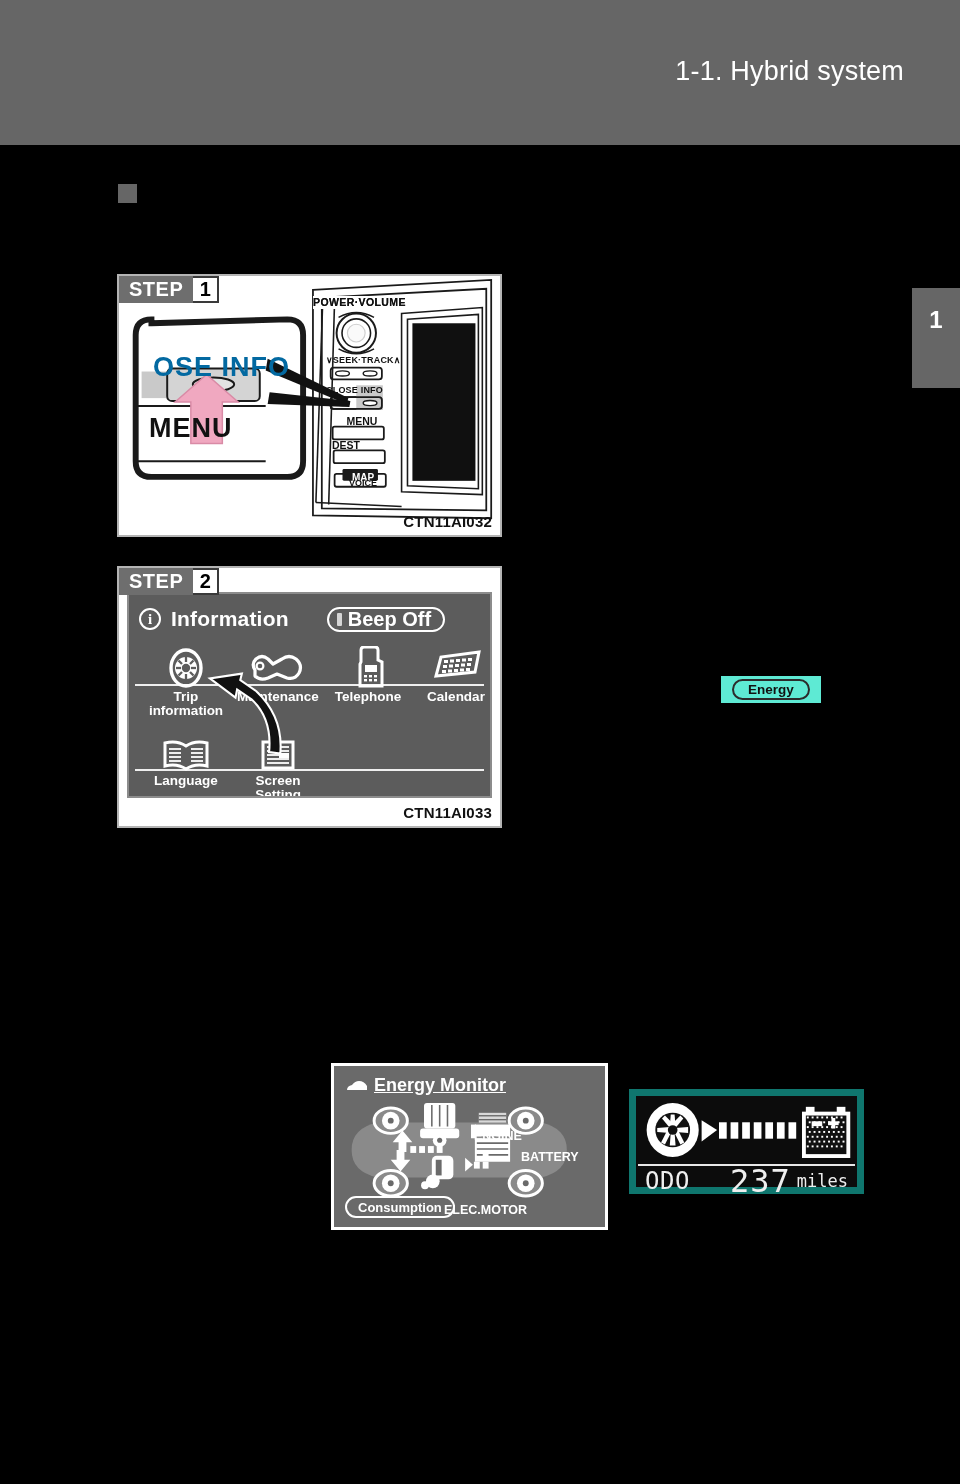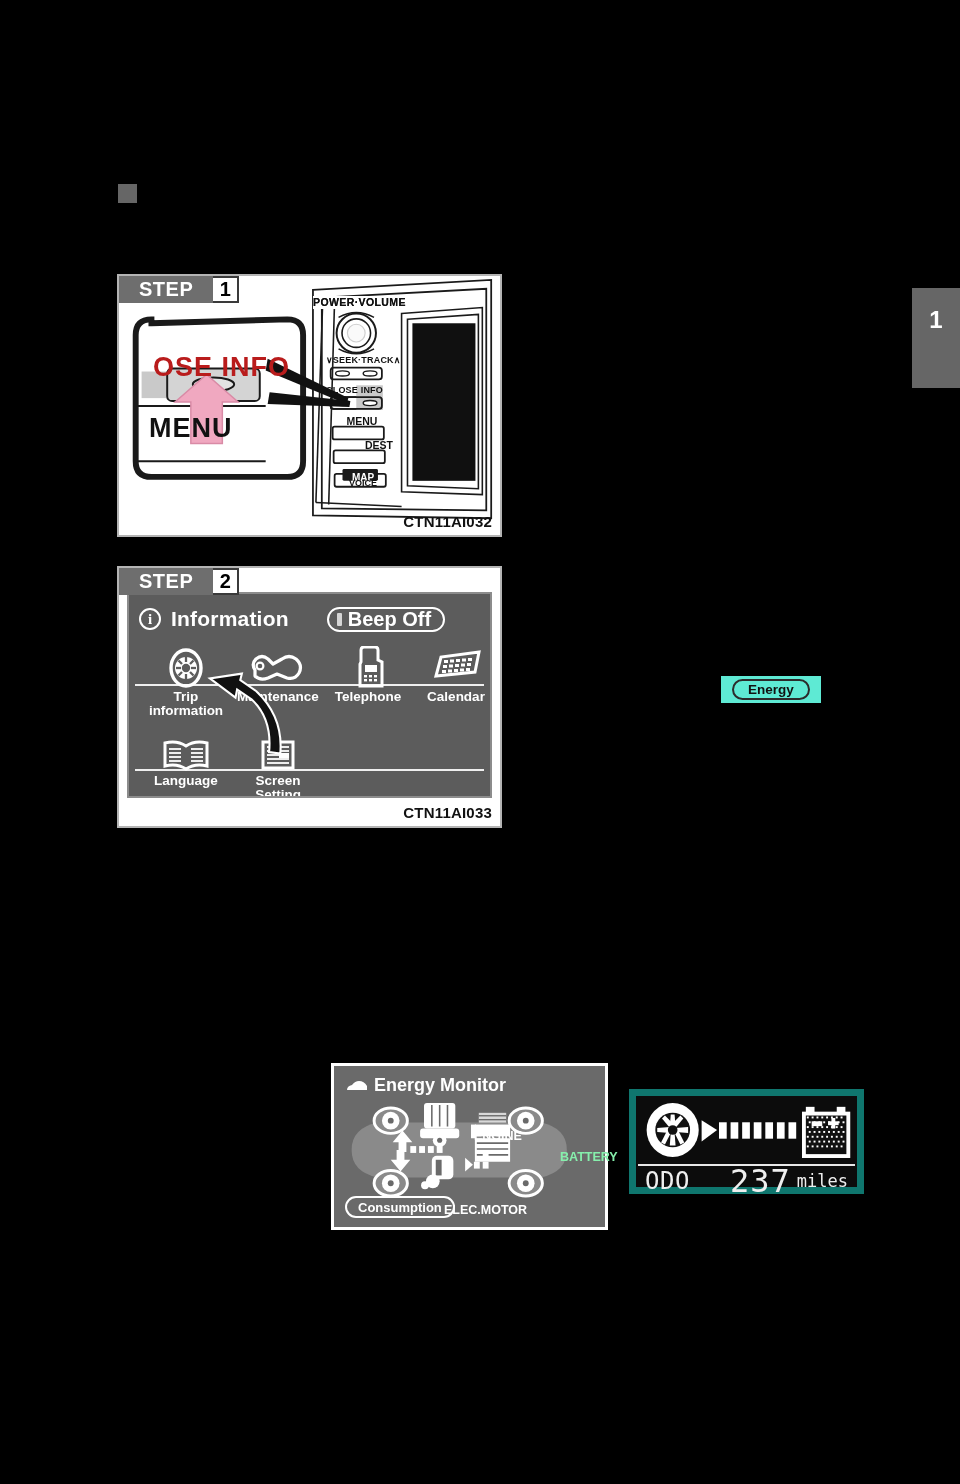--- a/index.html
+++ b/index.html
@@ -45,21 +45,21 @@
   }
   #fig-step1 { left: 117px; top: 274px; width: 385px; height: 263px; }
   #fig-step2 { left: 117px; top: 566px; width: 385px; height: 262px; }
 
   .step-badge {
     position: absolute; left: 0px; top: 0px; height: 27px;
     display: flex; align-items: stretch; z-index: 6;
   }
   .step-badge .word {
     background: #6e6e6e; color: #fff; font-size: 20px; font-weight: 700;
-    padding: 0 20px; display: flex; align-items: center; letter-spacing: .5px;
+    padding: 0 10px; display: flex; align-items: center; letter-spacing: .5px;
   }
   .step-badge .num {
     background: #fff; color: #000; font-size: 20px; font-weight: 700;
     min-width: 26px; text-align: center;
     border: 2px solid #3a3a3a; border-left: none;
     display: flex; align-items: center; justify-content: center;
   }
   .fig-code {
     position: absolute; right: 8px; bottom: 5px;
     font-size: 15px; font-weight: 700; color: #111; letter-spacing: .2px;
@@ -141,21 +141,21 @@
   .cmp-table th.c2   { width: 294px; }
   .cmp-table th.c3   { width: 256px; }
 
   
   .em-screen {
     position: absolute; left: 331px; top: 1063px; width: 277px; height: 167px;
     background: #6a6a6a; border: 3px solid #ffffff;
   }
   .em-title { position: absolute; left: 12px; top: 9px; display: flex; align-items: center; gap: 6px; }
   .em-car-glyph { width: 22px; height: 12px; }
-  .em-title-text { color: #fff; font-size: 18px; font-weight: 700; }
+  .em-title-text { color: #fff; font-size: 18px; font-weight: 700; text-decoration: underline; }
   .em-body { position: absolute; left: 0; top: 28px; width: 100%; height: 112px; }
   .em-consumption {
     position: absolute; left: 11px; bottom: 9px;
     border: 2px solid #fff; border-radius: 12px; height: 22px; padding: 0 11px;
     display: flex; align-items: center; color: #fff; font-size: 13px; font-weight: 700;
   }
 
   
   .mid-screen {
     position: absolute; left: 629px; top: 1089px; width: 235px; height: 105px;
@@ -184,20 +184,23 @@
   .watermark {
     position: absolute; right: 10px; bottom: 8px;
     color: #8f8f8f; font-size: 30px; letter-spacing: .3px;
   }
 </style>
 </head>
 <body>
 
 <div id="page">
 
+  <div class="header-band">
+    <div class="header-title">1-1. Hybrid system</div>
+  </div>
 
   <div class="chapter-tab">
     <div class="chapter-tab-num">1</div>
   </div>
 
   <div class="section-bullet"></div>
 
   <div class="fig-panel" id="fig-step1">
 
     <div class="step-badge">
@@ -253,31 +256,31 @@
       <ellipse cx="95" cy="110" rx="21" ry="7" fill="#e2e2e2" stroke="#1a1a1a" stroke-width="2"></ellipse>
       <path d="M18 132 L148 132" stroke="#1a1a1a" stroke-width="2"></path>
       <path d="M18 188 L148 188" stroke="#1a1a1a" stroke-width="2"></path>
 
       <path d="M72 170 L72 128 L56 128 L88 100 L120 128 L104 128 L104 170 Z" fill="#f0a8c0" stroke="#d98ba6" stroke-width="1.5"></path>
 
       <path d="M150 84 L232 124 L230 130 L148 96 Z" fill="#111"></path>
       <path d="M152 118 L234 127 L233 133 L150 130 Z" fill="#111"></path>
     </svg>
 
-    <div style="position:absolute;left:34px;top:76px;font-size:27px;font-weight:700;color:#b91c1c;letter-spacing:1px;">OSE  INFO</div>
+    <div style="position:absolute;left:34px;top:76px;font-size:27px;font-weight:700;color:#0369a1;letter-spacing:1px;">OSE  INFO</div>
     <div style="position:absolute;left:30px;top:137px;font-size:27px;font-weight:700;color:#111;letter-spacing:1px;">MENU</div>
 
     <div style="position:absolute;left:207px;top:79px;font-size:9px;font-weight:700;color:#111;letter-spacing:.2px;">
       <span>∨</span><span>SEEK·TRACK</span><span>∧</span>
     </div>
 
     <div style="position:absolute;left:207px;top:109px;font-size:9px;font-weight:700;color:#111;letter-spacing:.2px;">CLOSE  INFO</div>
 
     <div style="position:absolute;left:221px;top:139px;width:44px;text-align:center;font-size:10.5px;font-weight:700;color:#111;">MENU</div>
-    <div style="position:absolute;left:238px;top:163px;width:44px;text-align:center;font-size:10.5px;font-weight:700;color:#111;">DEST</div>
+    <div style="position:absolute;left:205px;top:163px;width:44px;text-align:center;font-size:10.5px;font-weight:700;color:#111;">DEST</div>
     <div style="position:absolute;left:228px;top:196px;width:32px;text-align:center;font-size:10px;font-weight:700;color:#fff;">MAP</div>
     <div style="position:absolute;left:228px;top:202px;width:32px;text-align:center;font-size:9px;font-weight:700;color:#111;">VOICE</div>
 
     <div class="fig-code">CTN11AI032</div>
   </div>
 
   <div style="position:absolute;left:313px;top:296px;font-size:10.5px;font-weight:700;color:#111;letter-spacing:.4px;z-index:7;">POWER·VOLUME</div>
   <div style="position:absolute;left:313px;top:296px;width:86px;height:13px;background:#ffffff;z-index:6;"></div>
   <div style="position:absolute;left:313px;top:296px;font-size:10.5px;font-weight:700;color:#111;letter-spacing:.4px;z-index:7;">POWER·VOLUME</div>
 
@@ -506,21 +509,21 @@
         <g>
           <rect x="152" y="68" width="6" height="7"></rect>
             <rect x="152" y="60" width="6" height="7"></rect>
           <rect x="143" y="68" width="6" height="7"></rect>
         </g>
         <path d="M142 71 L134 64 L134 78 Z"></path>
       </g>
     </svg>
 
     <div style="position:absolute;left:140px;top:35px;color:#fff;font-size:12.5px;font-weight:700;margin-top:28px;">ENGINE</div>
-    <div style="position:absolute;left:187px;top:84px;color:#86efac;font-size:12.5px;font-weight:700;margin-left:39px;">BATTERY</div>
+    <div style="position:absolute;left:187px;top:84px;color:#ffffff;font-size:12.5px;font-weight:700;">BATTERY</div>
     <div style="position:absolute;left:110px;top:137px;color:#fff;font-size:12.5px;font-weight:700;">ELEC.MOTOR</div>
 
     <div class="em-consumption">
       <span>Consumption</span>
     </div>
   </div>
 
   <div class="mid-screen">
     <svg class="mid-top" viewBox="0 0 229 68">
 

